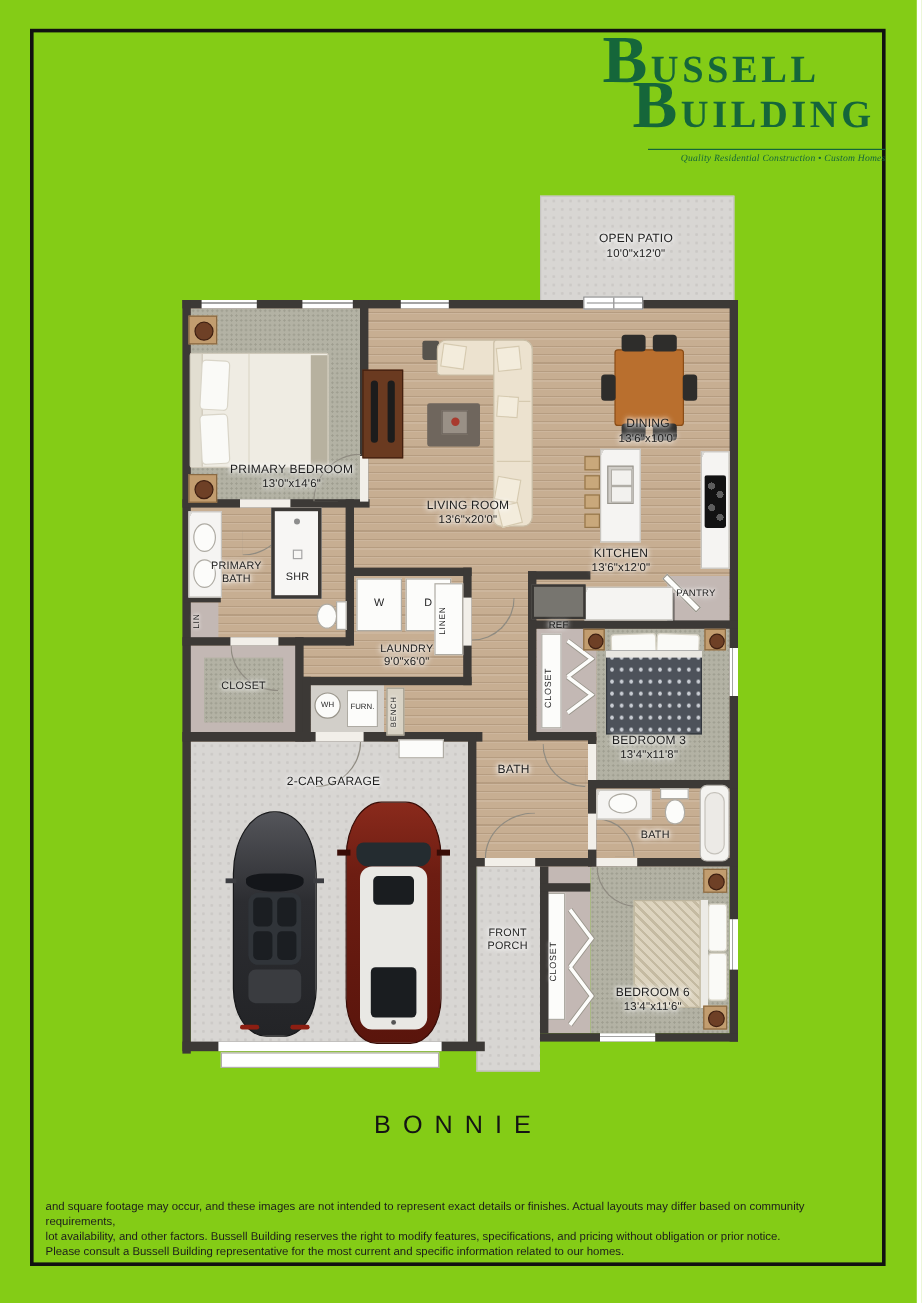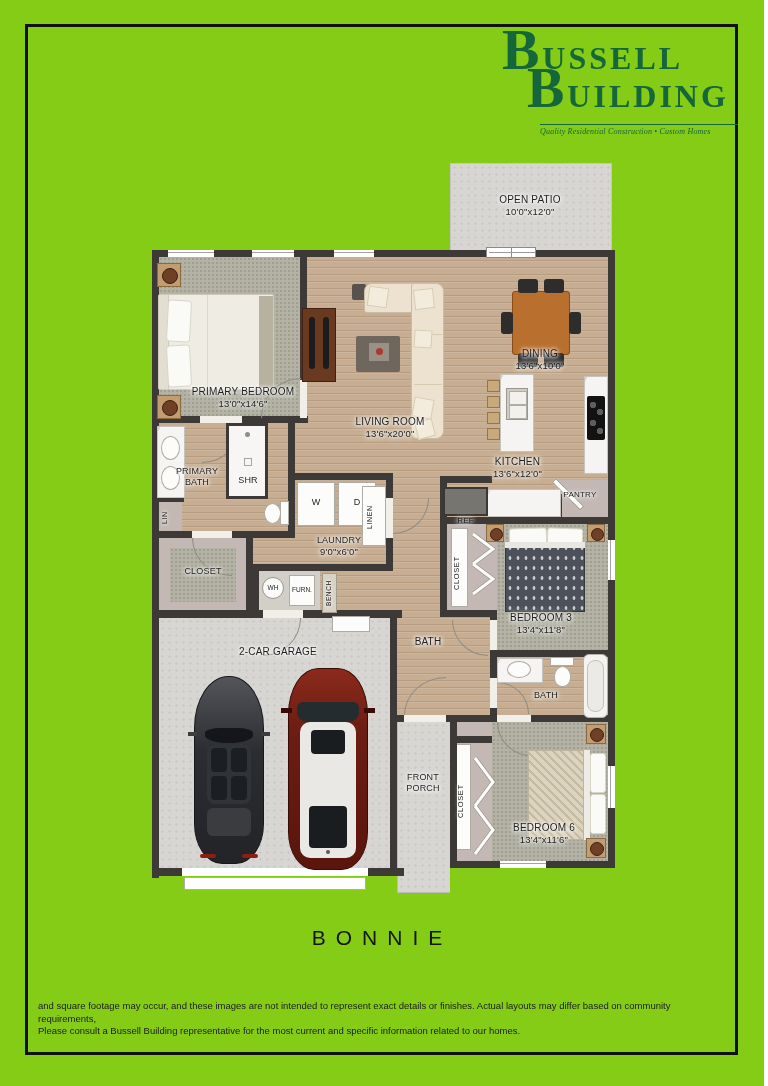--- a/index.html
+++ b/index.html
@@ -25,21 +25,21 @@
   .wrap{white-space:normal}
   .s9{font-size:9px;line-height:11px}
   .s8{font-size:8px;line-height:10px}
   .s6{font-size:6.5px;line-height:8px;letter-spacing:0}
   .vl{position:absolute;writing-mode:vertical-rl;transform:rotate(180deg);font-size:7.5px;color:#1e1e1e;letter-spacing:.6px;text-shadow:0 0 3px #fff,0 0 4px #fff;text-align:center}
   .ns{position:absolute;background:#c29d6f;border:1px solid #8a6a42;box-sizing:border-box}
   .ns>div{position:absolute;border-radius:50%;background:#6e4026;border:1px solid #3f2012}
   .frame{position:absolute;left:25px;top:24px;width:707px;height:1025px;border:3px solid #111}
   .logoline{position:absolute;font-family:"Liberation Serif",serif;font-weight:700;color:#15663a;font-size:32px;letter-spacing:3px;line-height:40px}
   .logoline::first-letter{font-size:56px}
-  .tagline{position:absolute;border-top:1.5px solid #15663a;padding-top:2px;font-family:"Liberation Serif",serif;font-style:italic;font-size:8px;color:#15663a;text-align:left;letter-spacing:.2px}
+  .tagline{position:absolute;border-top:1.5px solid #15663a;padding-top:2px;font-family:"Liberation Serif",serif;font-style:italic;font-size:8px;color:#15663a;text-align:right;letter-spacing:.2px}
   .title{position:absolute;left:0;right:0;text-align:center;font-size:21px;letter-spacing:10px;color:#141414}
   .disc{position:absolute;left:38px;top:1000px;width:690px;font-size:9.5px;line-height:12.6px;color:#1c1c1c}
 </style>
 </head>
 <body>
 
 <div id="pg">
   <div class="frame"></div>
 
   <div>
@@ -327,15 +327,16 @@
     <div class="lbl" style="left:484px;top:822px;width:120px">
       <div>BEDROOM 6</div>
       <div class="dm">13'4"x11'6"</div>
     </div>
   </div>
 
   <div class="title" style="top:926px">BONNIE</div>
 
   <div class="disc">
     <div>and square footage may occur, and these images are not intended to represent exact details or finishes. Actual layouts may differ based on community requirements,</div>
+    <div>lot availability, and other factors. Bussell Building reserves the right to modify features, specifications, and pricing without obligation or prior notice.</div>
     <div>Please consult a Bussell Building representative for the most current and specific information related to our homes.</div>
   </div>
 </div>
 
 </body></html>

